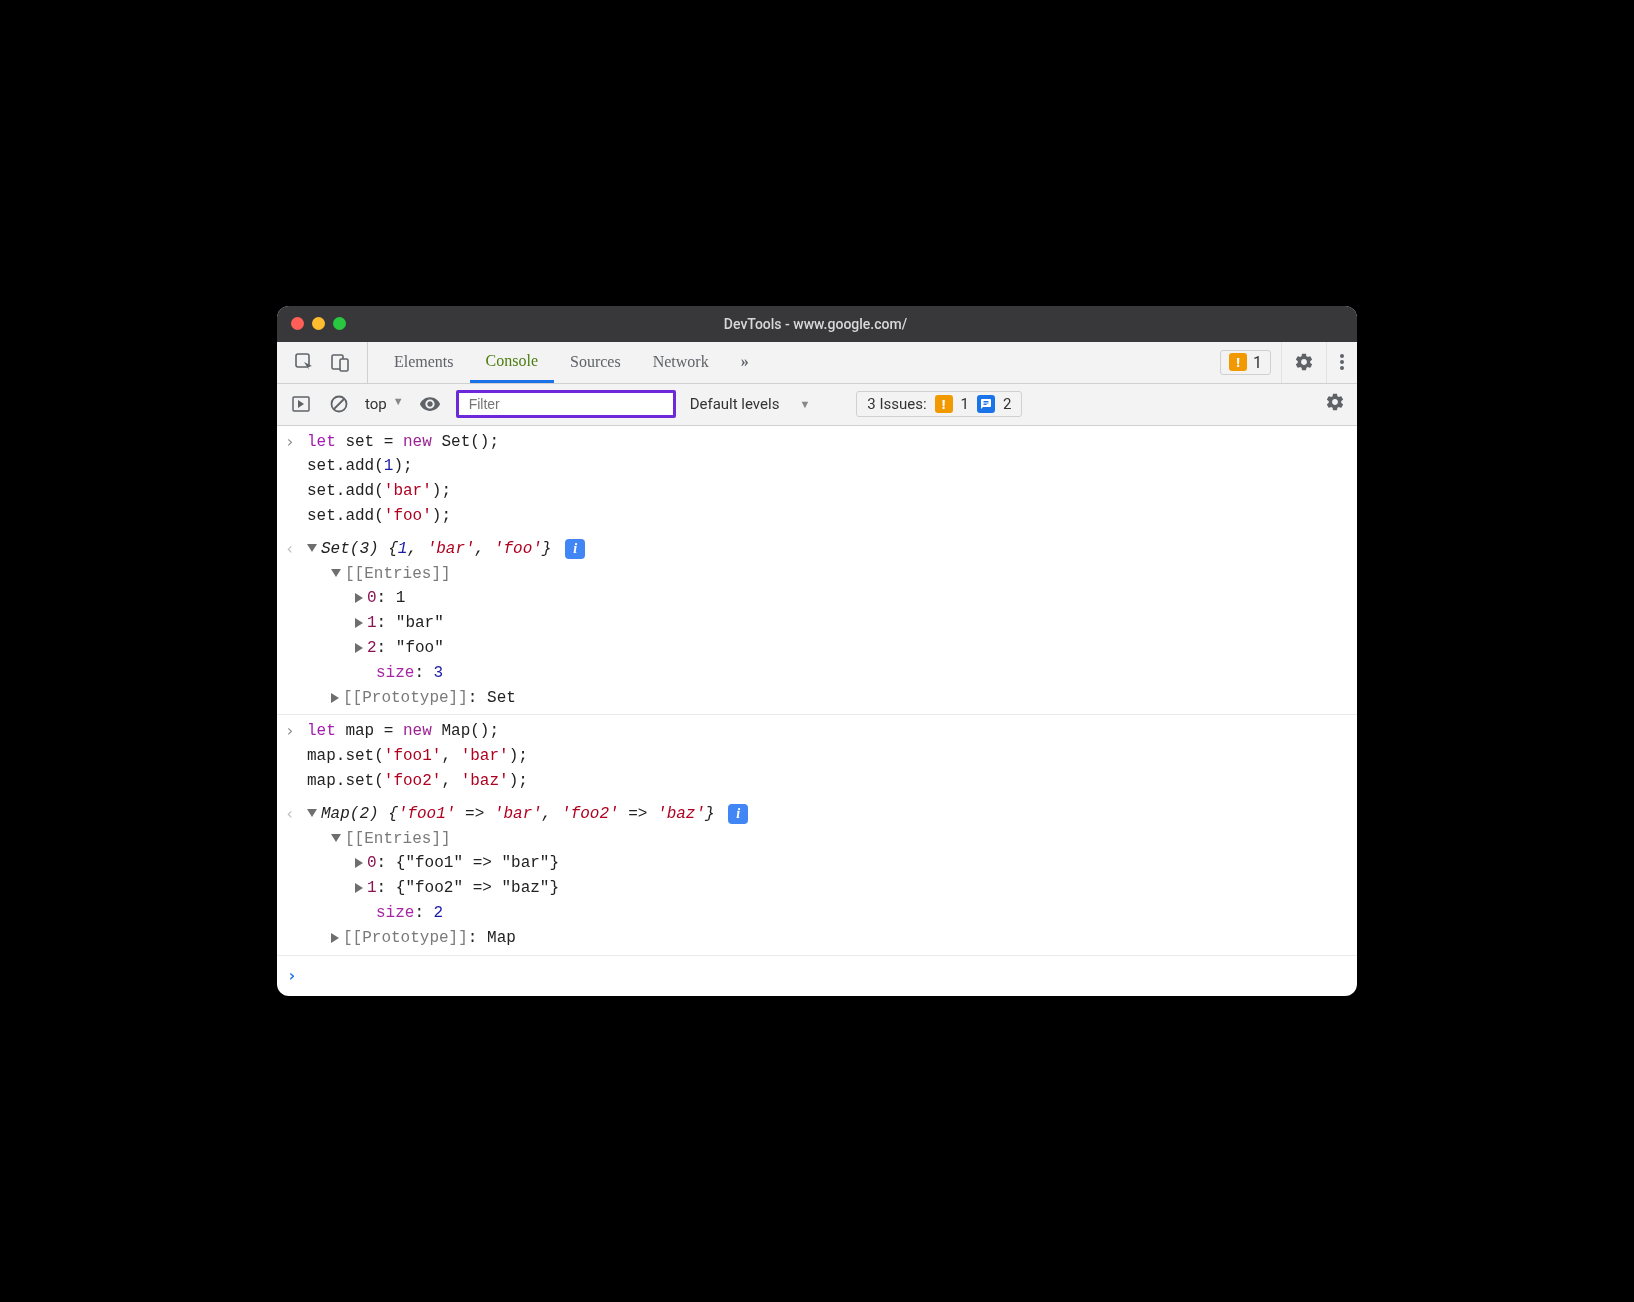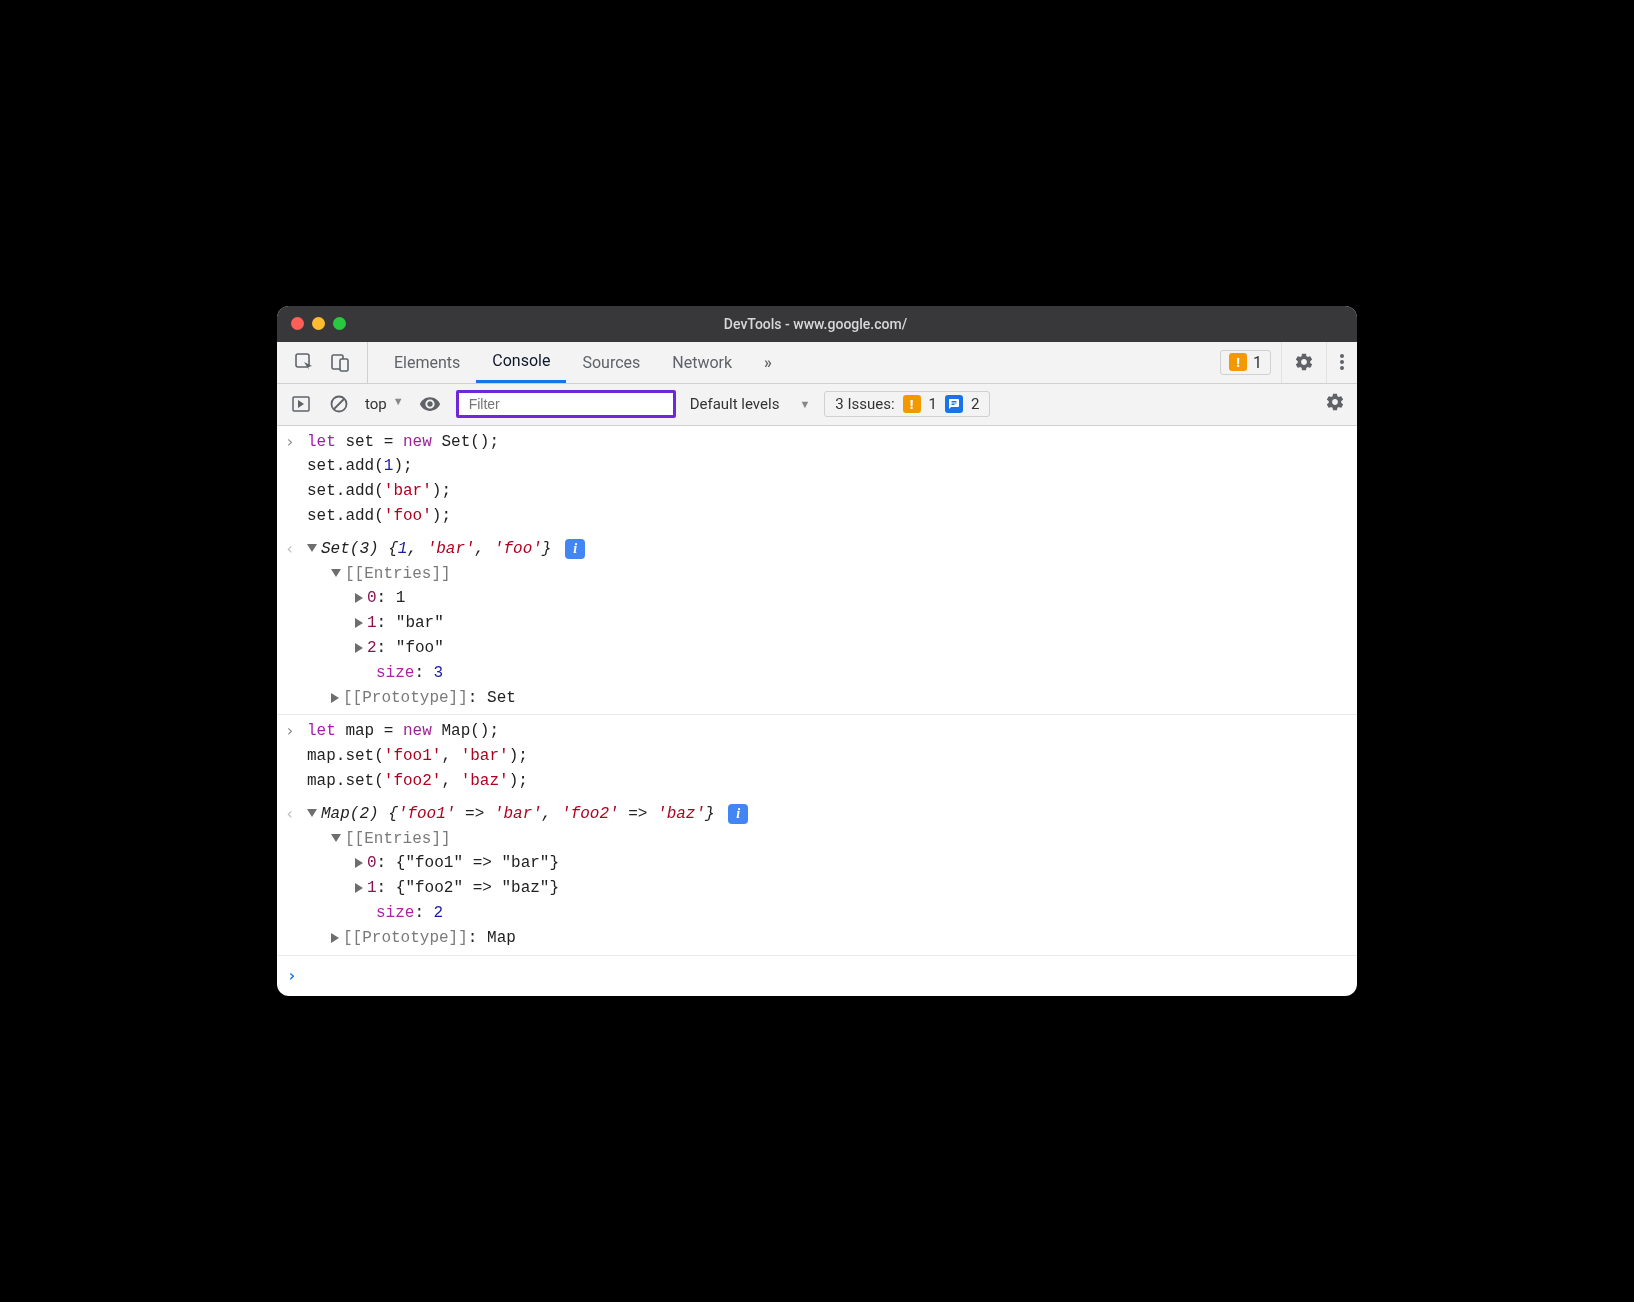--- a/index.html
+++ b/index.html
@@ -42,22 +42,22 @@
   .tabsbar {
     display: flex; align-items: center;
     height: 42px; border-bottom: 1px solid #d0d0d0;
     background: #f3f3f3;
     font-size: 16px;
     color: #5f6368;
   }
   .tb-icons { display: flex; align-items: center; gap: 14px; padding: 0 16px; border-right: 1px solid #d0d0d0; height: 100%; }
   .tb-icon { width: 22px; height: 22px; display: flex; align-items: center; justify-content: center; color: #5f6368; }
   .tabs { display: flex; align-items: center; height: 100%; padding-left: 10px; }
-  .tab { padding: 0 16px; height: 100%; display: flex; align-items: center; cursor: pointer; color: #5f6368; }
-  .tab.active { color: #0f172a; border-bottom: 3px solid #1a73e8; }
+  .tab { padding: 0 16px; height: 100%; display: flex; align-items: center; cursor: pointer; color: #5f6368; font-family: Liberation Serif, serif; }
+  .tab.active { color: #4d7c0f; border-bottom: 3px solid #1a73e8; }
   .tb-right { margin-left: auto; display: flex; align-items: center; height: 100%; }
   .badge-warn {
     display: flex; align-items: center; gap: 6px;
     padding: 2px 8px; border: 1px solid #d0d0d0; border-radius: 3px;
     margin-right: 10px; color: #333;
   }
   .warn-icon {
     width: 18px; height: 18px; background: #f29900; border-radius: 3px;
     color: #fff; font-weight: 900; font-size: 13px;
     display: flex; align-items: center; justify-content: center;
@@ -76,20 +76,21 @@
   .filter-input {
     border: 3px solid #6d28d9; background: #fff; height: 28px;
     padding: 0 10px; width: 220px; border-radius: 2px;
     font-size: 14px; color: #333;
   }
   .levels { display: flex; align-items: center; gap: 20px; cursor: pointer; color: #333; }
   .issues-pill {
     display: flex; align-items: center; gap: 8px;
     border: 1px solid #d0d0d0; border-radius: 3px; padding: 3px 10px;
     color: #333;
+    margin-left: 32px;
   }
   .msg-icon {
     width: 18px; height: 18px; border-radius: 3px;
     color: #fff; font-weight: 900; font-size: 12px;
     display:flex; align-items:center; justify-content:center;
   }
   .msg-icon.blue { background: #1a73e8; }
   .toolbar .gear2 { margin-left: auto; color: #5f6368; cursor:pointer; }
   
   .console {

